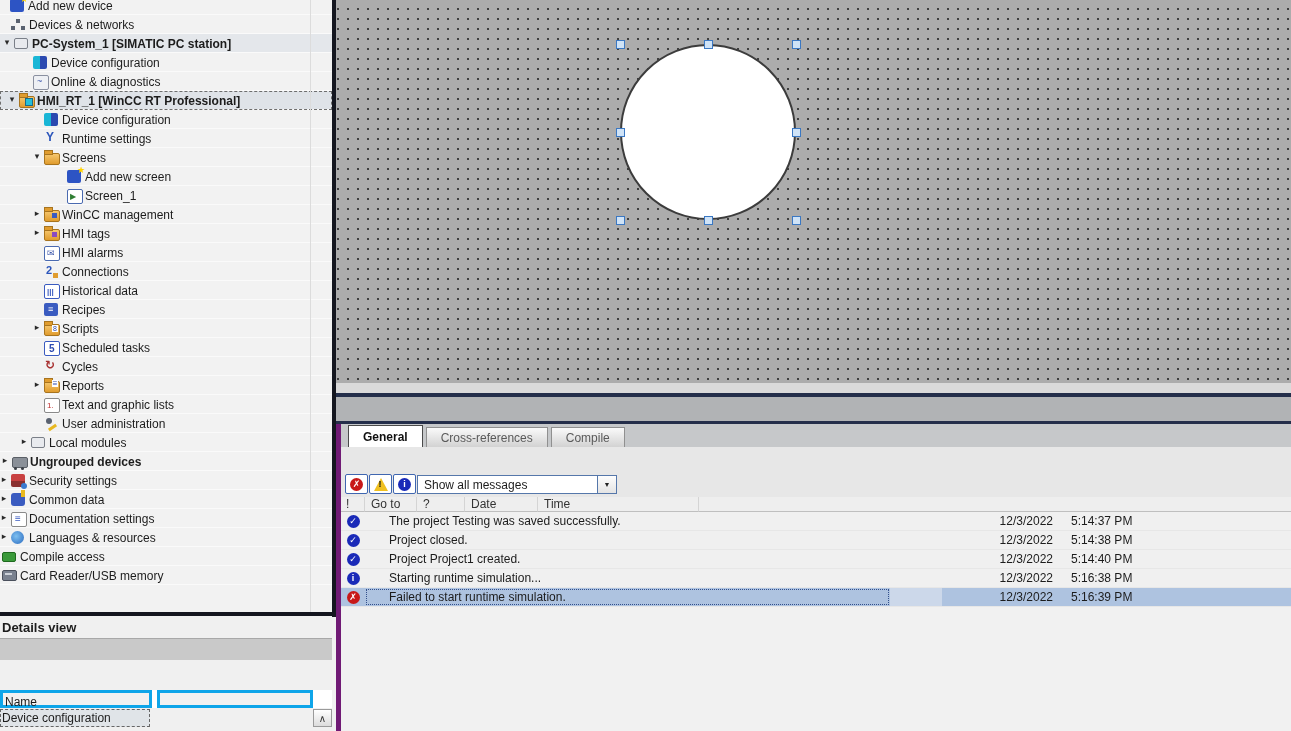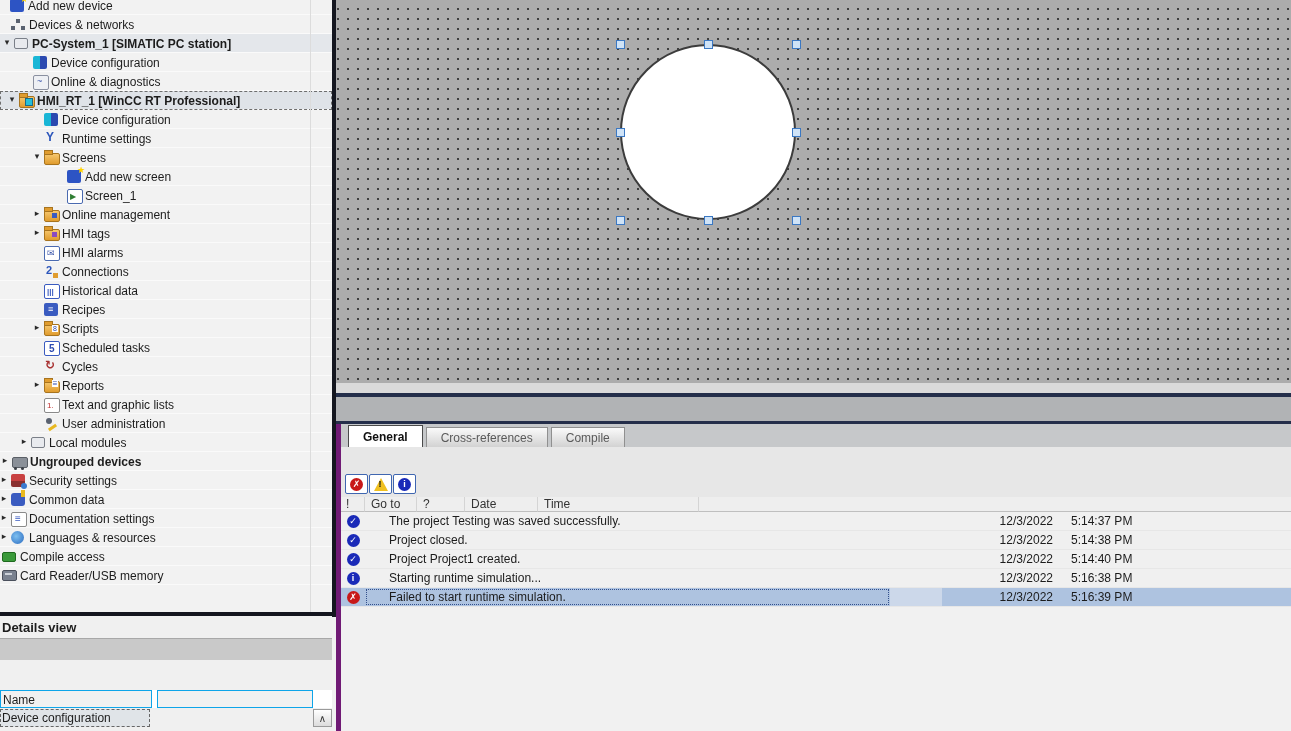--- a/index.html
+++ b/index.html
@@ -111,21 +111,21 @@
   .c-goto{width:52px;} .mrow.selected .c-goto{background:#ccd8ea;}
   .c-q{width:48px;}
   .c-date{width:73px;justify-content:flex-end;padding-right:10px;}
   .c-time{width:161px;padding-left:8px;}
   .c-rest{flex:1;}
   
   #details{position:absolute;left:0;top:617px;width:332px;height:114px;background:#f0f0f0;}
   #details-title{position:absolute;left:2px;top:3px;font-weight:bold;font-size:13px;}
   #details-gray{position:absolute;left:0;top:21px;width:332px;height:21px;background:#c9c9c9;border-top:1px solid #a8a8a8;}
   #details-head{position:absolute;left:0;top:73px;width:332px;height:18px;background:#fff;}
-  #details-head .dhc{position:absolute;top:0;height:18px;line-height:18px;background:#f1f1f1;border:1px solid #0ea5e9;box-sizing:border-box;padding-left:2px;}
+  #details-head .dhc{position:absolute;top:0;height:18px;line-height:18px;background:#f1f1f1;border:3px solid #0ea5e9;box-sizing:border-box;padding-left:2px;}
   #details-row{position:absolute;left:0;top:92px;width:332px;height:18px;}
   #details-cell{position:absolute;left:0;top:0;width:150px;height:18px;line-height:18px;background:#e0e4e8;outline:1px dashed #666;outline-offset:-1px;padding-left:2px;box-sizing:border-box;}
   #details-scroll-up{position:absolute;left:313px;top:0;width:19px;height:18px;background:linear-gradient(#fff,#dcdcdc);border:1px solid #9a9a9a;box-sizing:border-box;
         display:flex;align-items:center;justify-content:center;font-size:10px;color:#333;}
 </style>
 </head>
 <body>
 
 <div id="app">
 
@@ -174,21 +174,21 @@
           <span class="ic ic-add-new-screen-icon" style="left: 67px;"></span>
           <span class="tlbl" style="left: 85px;">Add new screen</span>
         </div>
         <div class="trow">
           <span class="ic ic-screen-icon" style="left: 67px;"></span>
           <span class="tlbl" style="left: 85px;">Screen_1</span>
         </div>
         <div class="trow">
           <span class="tarrow" style="left: 31px;">▸</span>
           <span class="ic ic-screen-management-icon" style="left: 44px;"></span>
-          <span class="tlbl" style="left: 62px;">Online management</span>
+          <span class="tlbl" style="left: 62px;">WinCC management</span>
         </div>
         <div class="trow">
           <span class="tarrow" style="left: 31px;">▸</span>
           <span class="ic ic-hmi-tags-icon" style="left: 44px;"></span>
           <span class="tlbl" style="left: 62px;">HMI tags</span>
         </div>
         <div class="trow">
           <span class="ic ic-hmi-alarms-icon" style="left: 44px;"></span>
           <span class="tlbl" style="left: 62px;">HMI alarms</span>
         </div>
@@ -308,20 +308,24 @@
     <div id="msg-toolbar">
       <div class="tbtn" style="left:4px">
           <span class="dot-ic err">✗</span>
         </div>
       <div class="tbtn" style="left:28px">
           <span class="warn-tri"></span>
         </div>
       <div class="tbtn" style="left:52px">
           <span class="dot-ic inf">i</span>
         </div>
+      <div id="msg-filter">
+        <span class="val">Show all messages</span>
+        <span class="dd">▼</span>
+      </div>
     </div>
     <div id="msg-table">
       <div class="mhead">
         <div class="hc c-icon" style="padding-left:5px">!</div>
         <div class="hc c-goto">Go to</div>
         <div class="hc c-q">?</div>
         <div class="hc c-date" style="justify-content:flex-start;padding-right:12px;padding-left:6px">Date</div>
         <div class="hc c-time">Time</div>
         <div class="hc c-rest"></div>
       </div>

